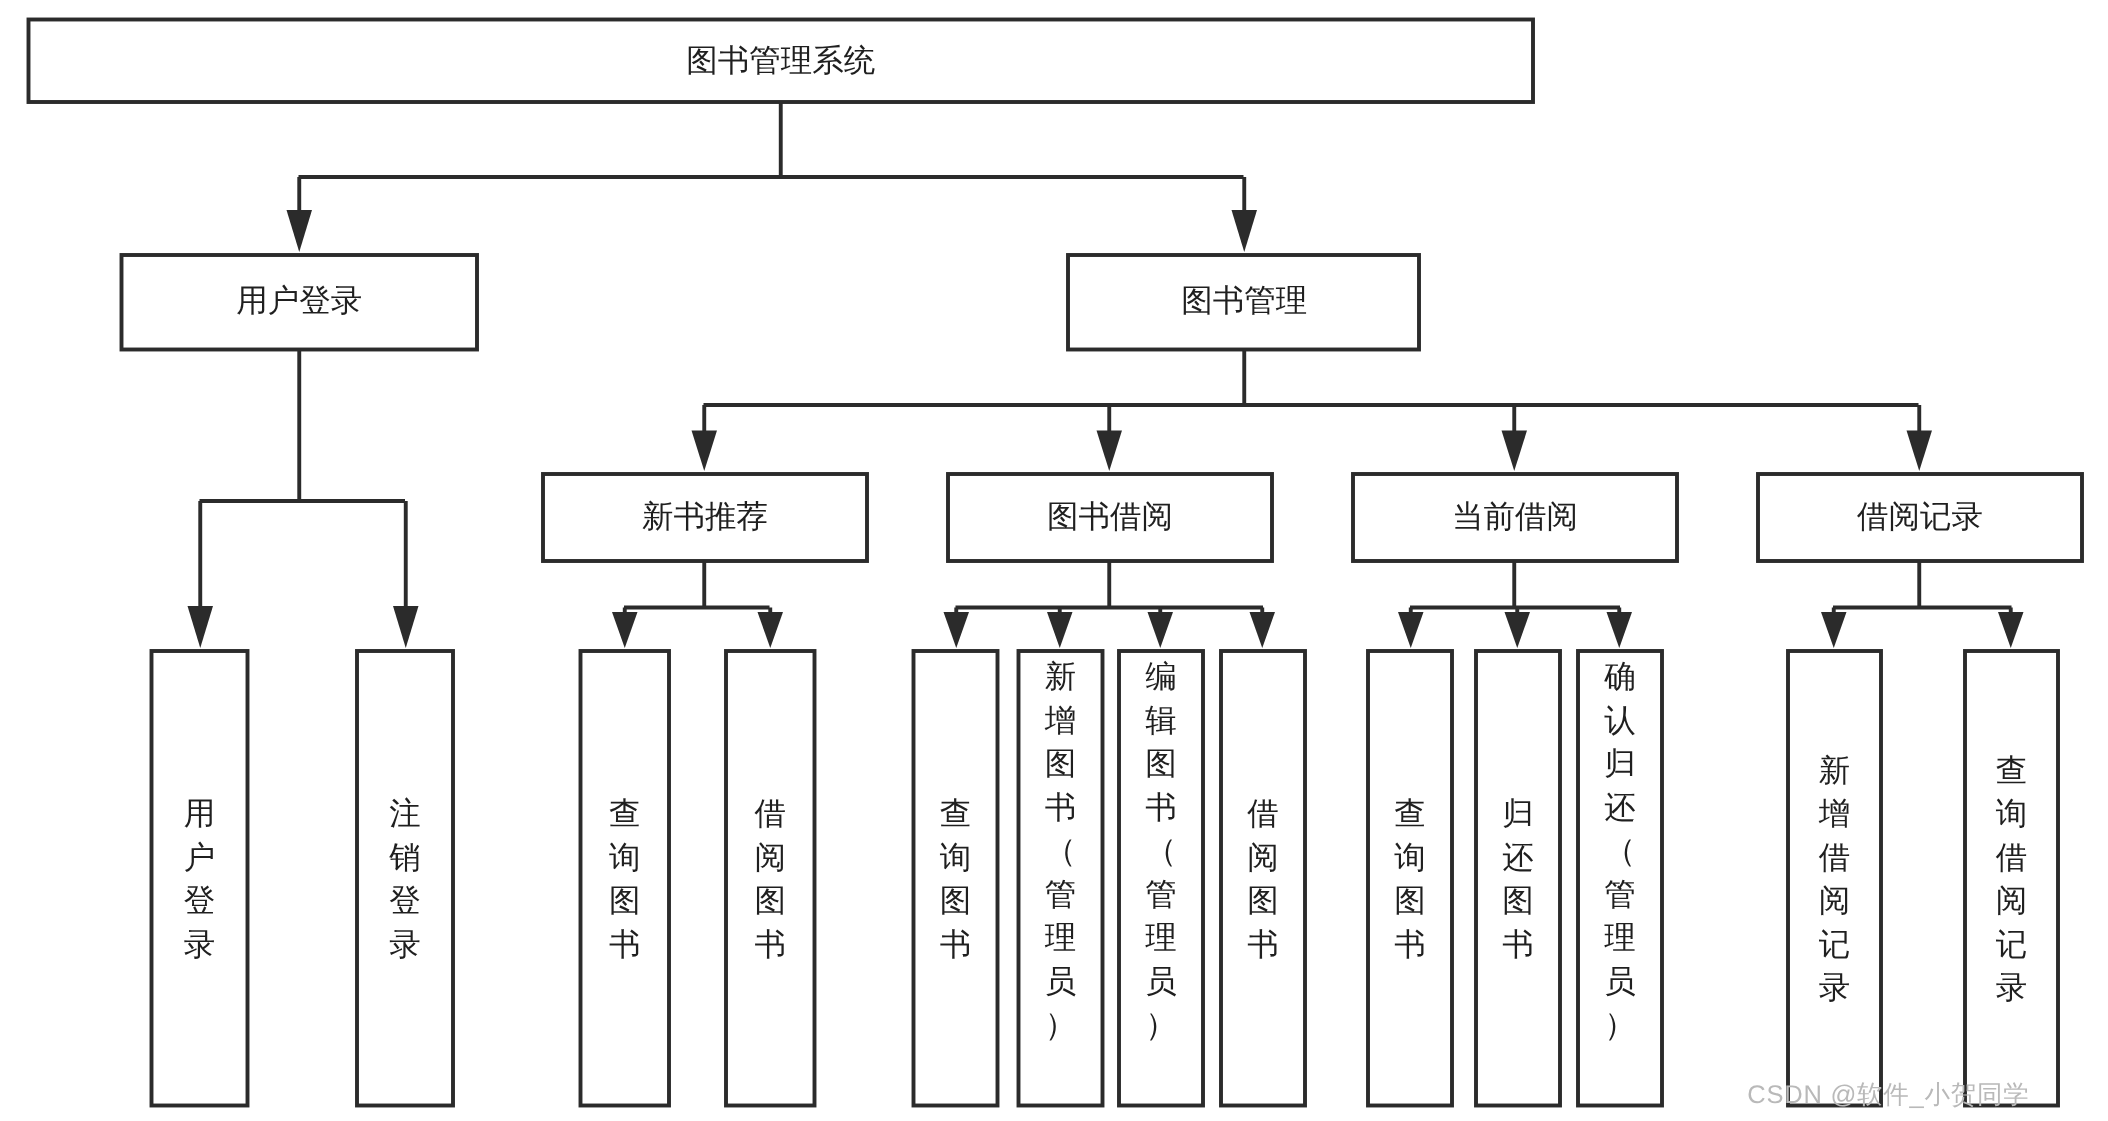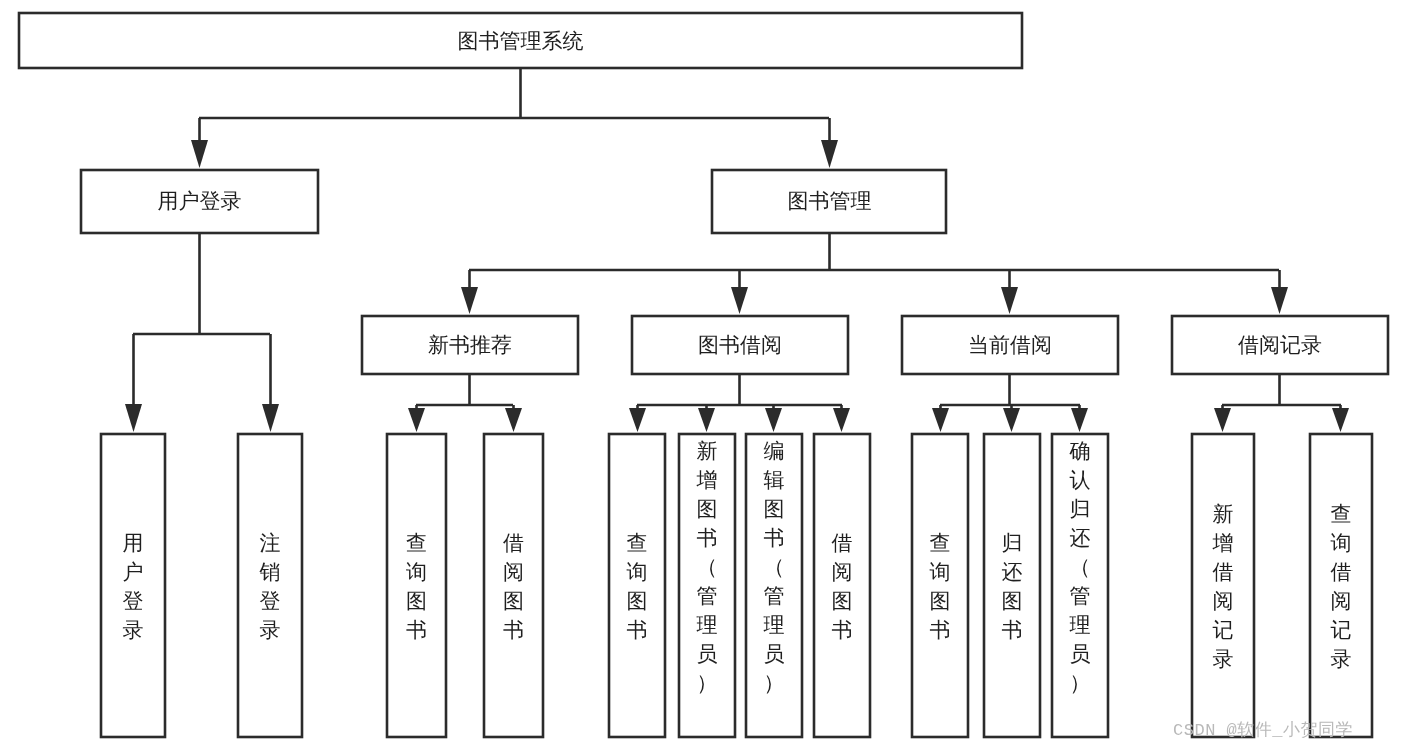--- a/index.html
+++ b/index.html
@@ -52,21 +52,21 @@
   .node-label-v {
     fill: #1f1f1f;
     font-family: "Liberation Sans", "DejaVu Sans", sans-serif;
     font-size: 21px;
     text-anchor: middle;
   }
   .watermark {
     position: absolute;
     right: 12px;
     bottom: 6px;
-    font-family: Liberation Mono, monospace;
+    font-family: Liberation Sans, sans-serif;
     font-size: 17px;
     color: #b9b9b9;
     letter-spacing: 0.5px;
     white-space: nowrap;
     pointer-events: none;
   }
 </style>
 </head>
 <body>
 

